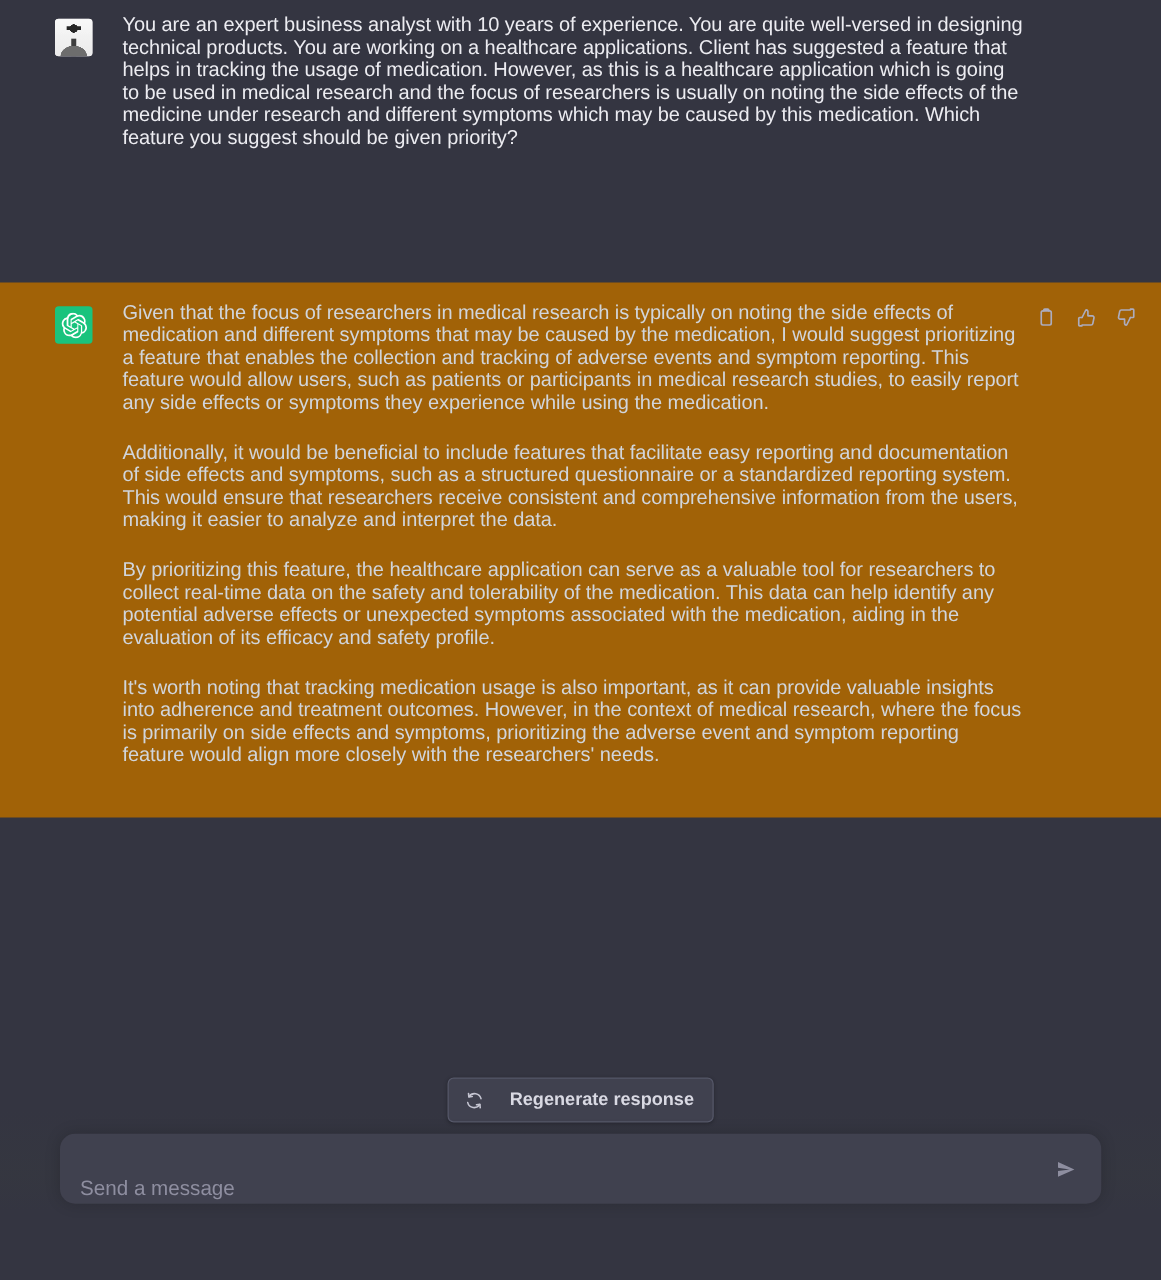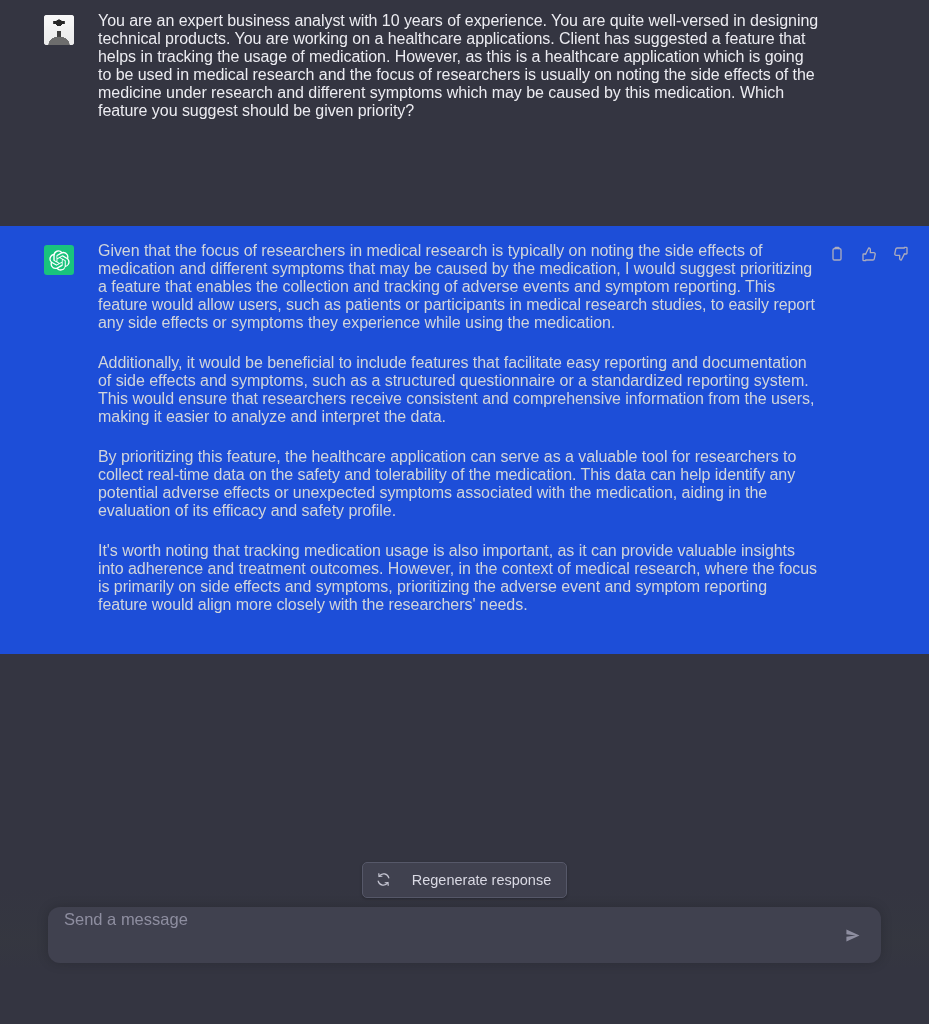--- a/index.html
+++ b/index.html
@@ -26,21 +26,21 @@
     overflow: hidden;
   }
 
   
   .msg-row {
     width: 100%;
     display: block;
     position: relative;
   }
   .msg-row.user      { background: #343541; }
-  .msg-row.assistant { background: #1d4ed8; }
+  .msg-row.assistant { background: #a16207; }
 
   .msg-inner {
     position: relative;
     display: flex;
     align-items: flex-start;
     padding: 14px 0 14px 0;
     max-width: 929px;
   }
 
   
@@ -147,46 +147,47 @@
   .regenerate-row {
     position: absolute;
     top: -26px;
     left: 0; right: 0;
     display: flex;
     justify-content: center;
   }
 
   .regenerate-btn {
     display: inline-flex;
-    align-items: flex-start;
+    align-items: center;
     gap: 21px;
     background: #40414f;
     border: 1px solid #565869;
     border-radius: 5px;
     color: #d9d9e3;
     font-size: 14.5px;
     font-family: "Liberation Sans", sans-serif;
     padding: 9px 15px 9px 13px;
     cursor: pointer;
     white-space: nowrap;
     box-shadow: 0 1px 3px rgba(0,0,0,.25);
+    font-weight: bold;
   }
   .regenerate-btn svg { width: 15px; height: 15px; display: block; color: #c5c5d2; }
 
   .composer {
     position: absolute;
     left: 48px;
     right: 48px;
     top: 19px;
     height: 56px;
     background: #40414f;
     border-radius: 12px;
     box-shadow: 0 0 12px rgba(0,0,0,.18);
     display: flex;
-    align-items: flex-start;
+    align-items: flex-end;
     padding: 0 48px 0 16px;
   }
 
   .composer-input {
     flex: 1 1 auto;
     background: transparent;
     border: none;
     outline: none;
     color: #ececf1;
     font-size: 16.5px;

